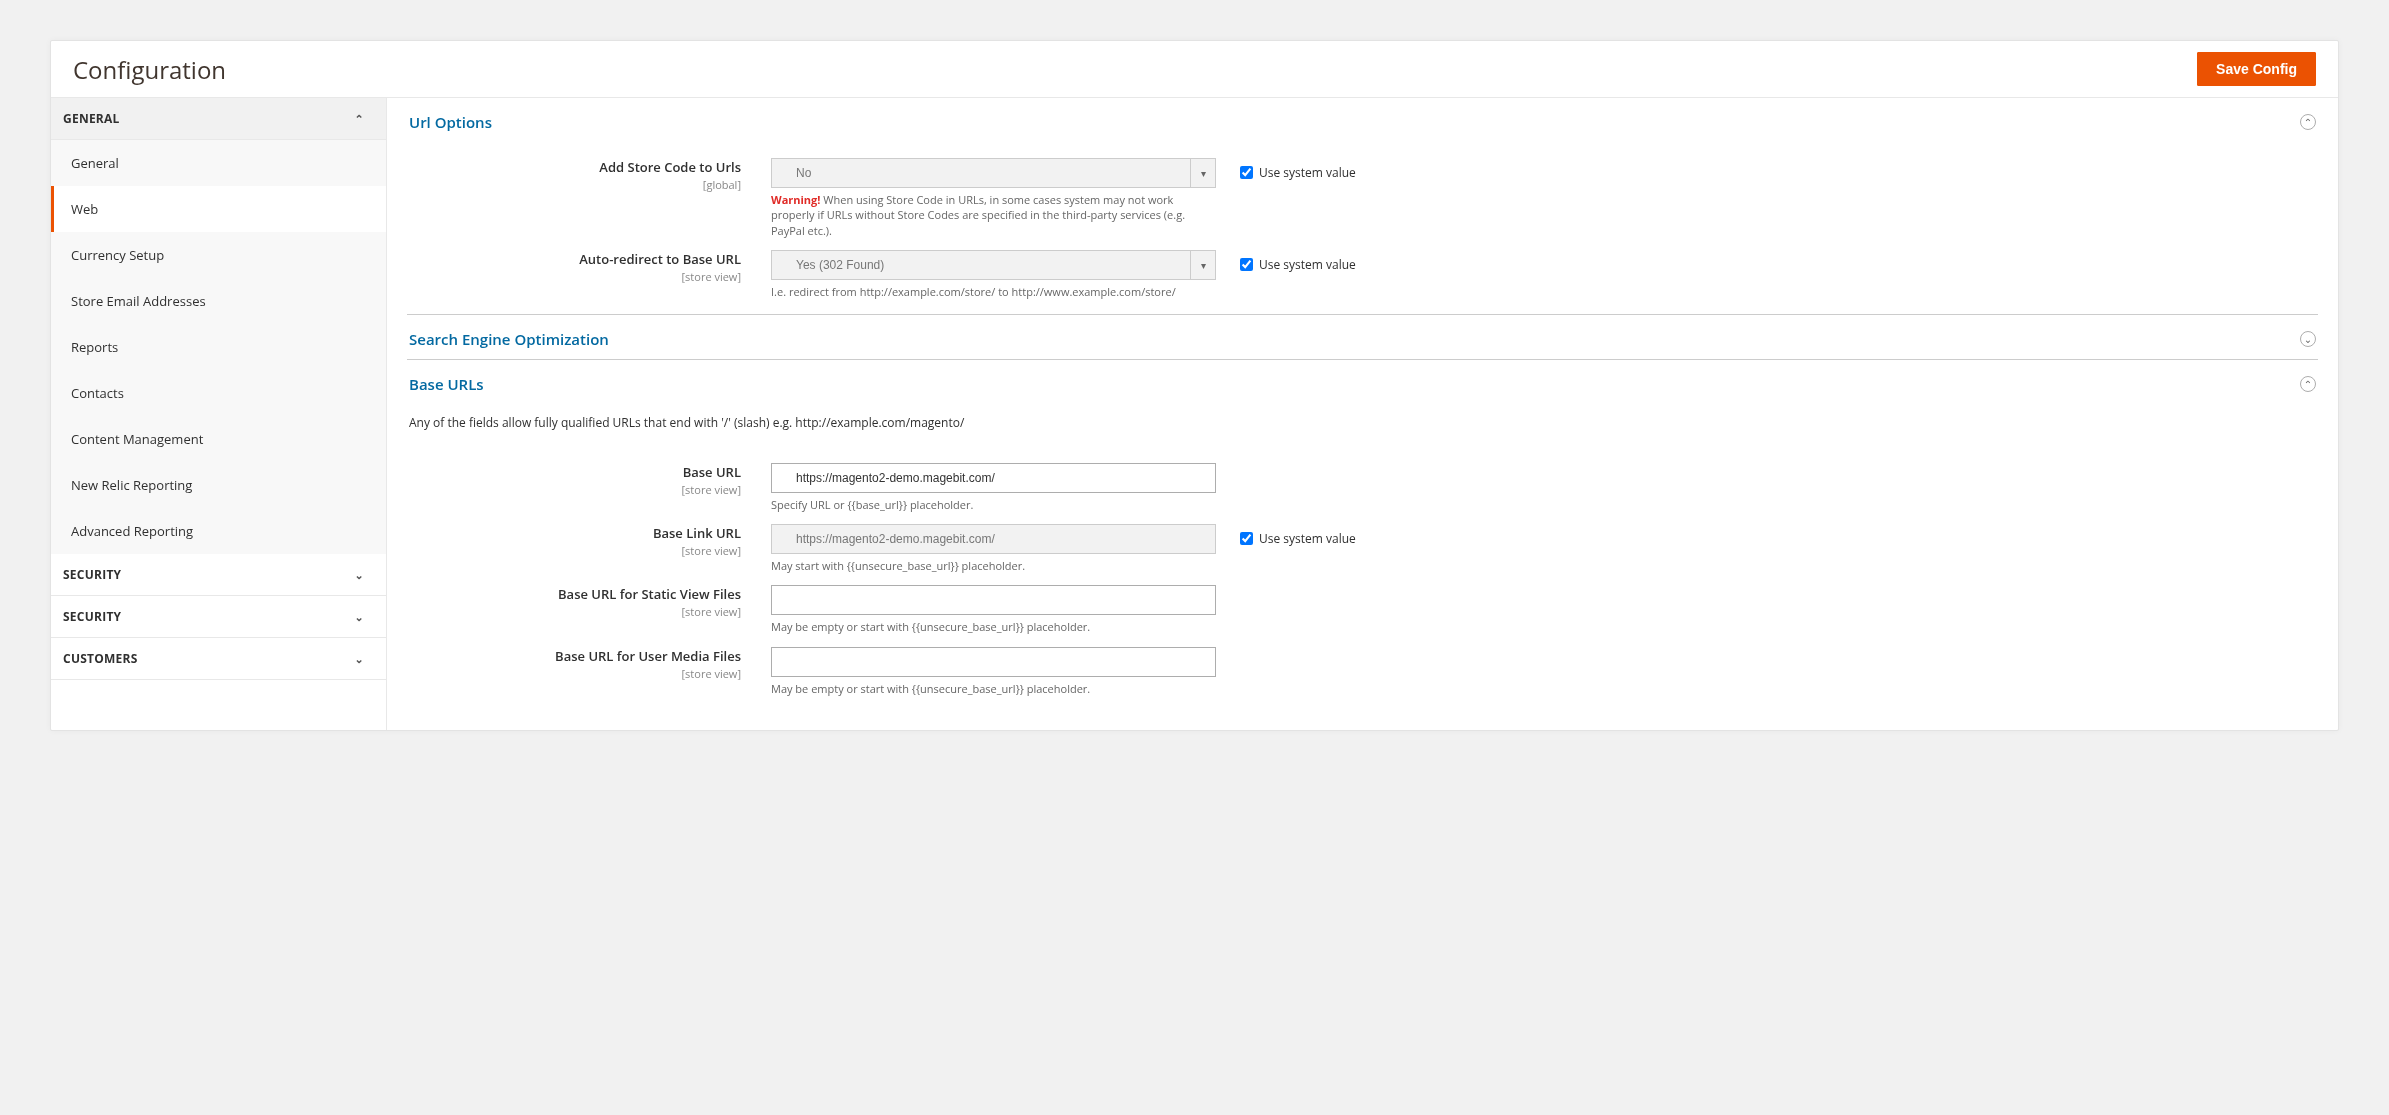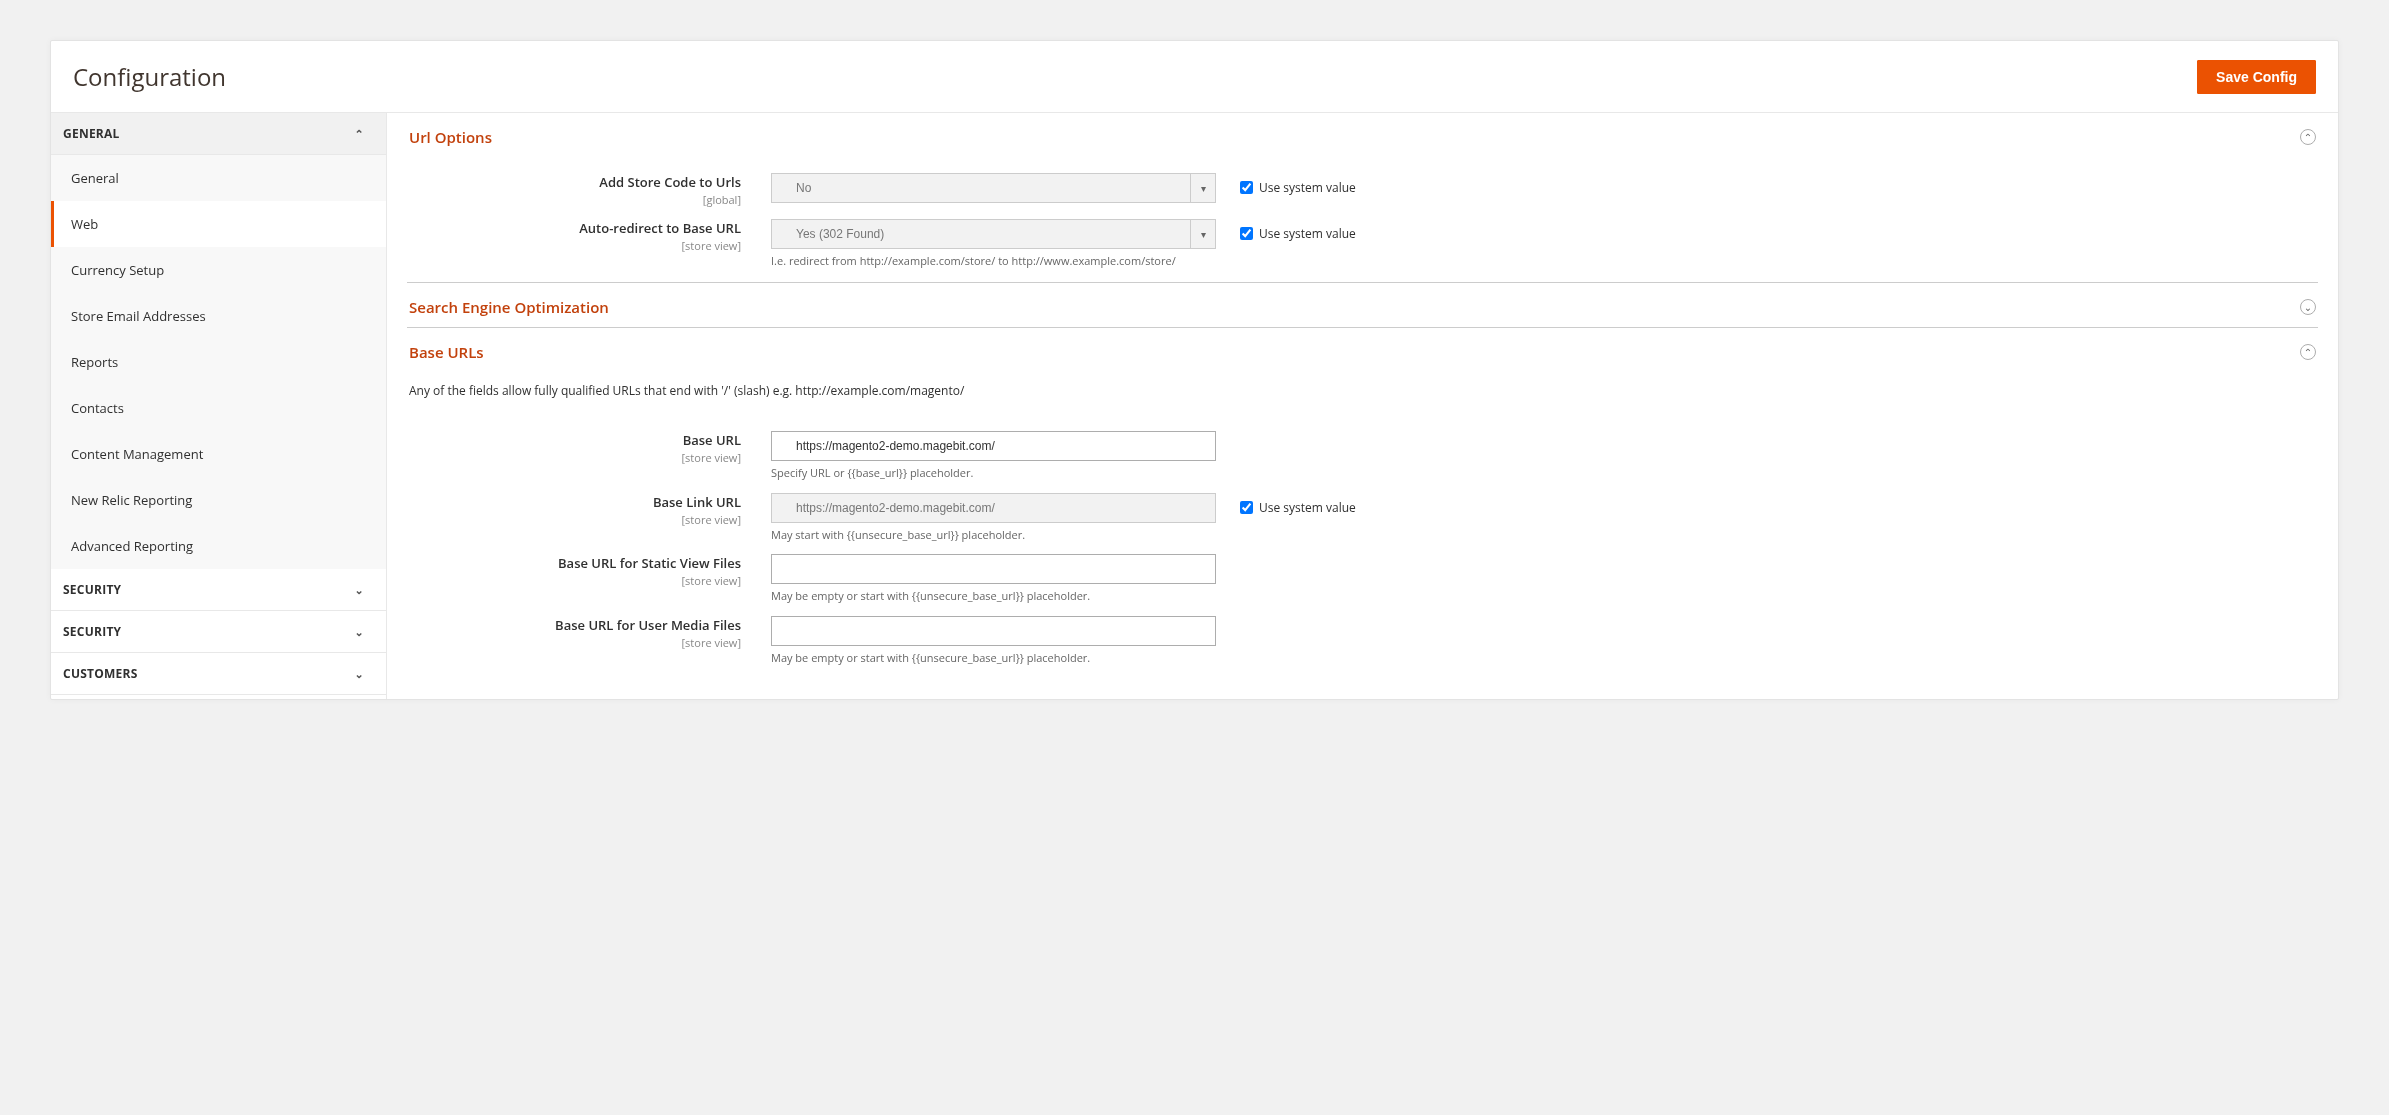--- a/index.html
+++ b/index.html
@@ -15,21 +15,21 @@
   border: 1px solid #e3e3e3;
   box-shadow: 0 0 6px rgba(0,0,0,0.04);
   border-radius: 2px;
 }
 .header {
   display: flex;
   align-items: center;
   justify-content: space-between;
   padding: 14px 22px 14px 22px;
   border-bottom: 1px solid #e8e8e8;
-  height: 72px;
+  height: 57px;
 }
 .header h1 {
   font-size: 24px;
   font-weight: 400;
   color: #41362f;
 }
 .btn-save {
   background: #eb5202;
   color: #fff;
   border: 1px solid #eb5202;
@@ -84,21 +84,21 @@
   align-items: center;
   justify-content: space-between;
   padding: 14px 2px 10px 2px;
   border-bottom: 1px solid #ccc;
   cursor: pointer;
 }
 .section-head.noborder { border-bottom: none; }
 .section-head h2 {
   font-size: 15px;
   font-weight: 600;
-  color: #c2410c;
+  color: #0369a1;
 }
 .section-head .toggle {
   width: 16px; height: 16px;
   border: 1px solid #adadad;
   border-radius: 50%;
   display: flex;
   align-items: center;
   justify-content: center;
   font-size: 10px;
   color: #676767;
@@ -229,20 +229,23 @@
         <div class="field-row">
           <div class="field-label">
             <span class="lbl">Add Store Code to Urls</span>
             <span class="scope">[global]</span>
           </div>
           <div class="field-input">
             <div class="select-wrap">
               <input type="text" class="disabled" readonly="" value="No" style="">
               <span class="caret">▾</span>
             </div>
+            <div class="field-note">
+              <span class="warn">Warning!</span><span> When using Store Code in URLs, in some cases system may not work properly if URLs without Store Codes are specified in the third-party services (e.g. PayPal etc.).</span>
+            </div>
           </div>
           <label class="field-sysval">
             <input type="checkbox" checked="" style="">
             <span>Use system value</span>
           </label>
         </div>
 
         <div class="field-row">
           <div class="field-label">
             <span class="lbl">Auto-redirect to Base URL</span>

